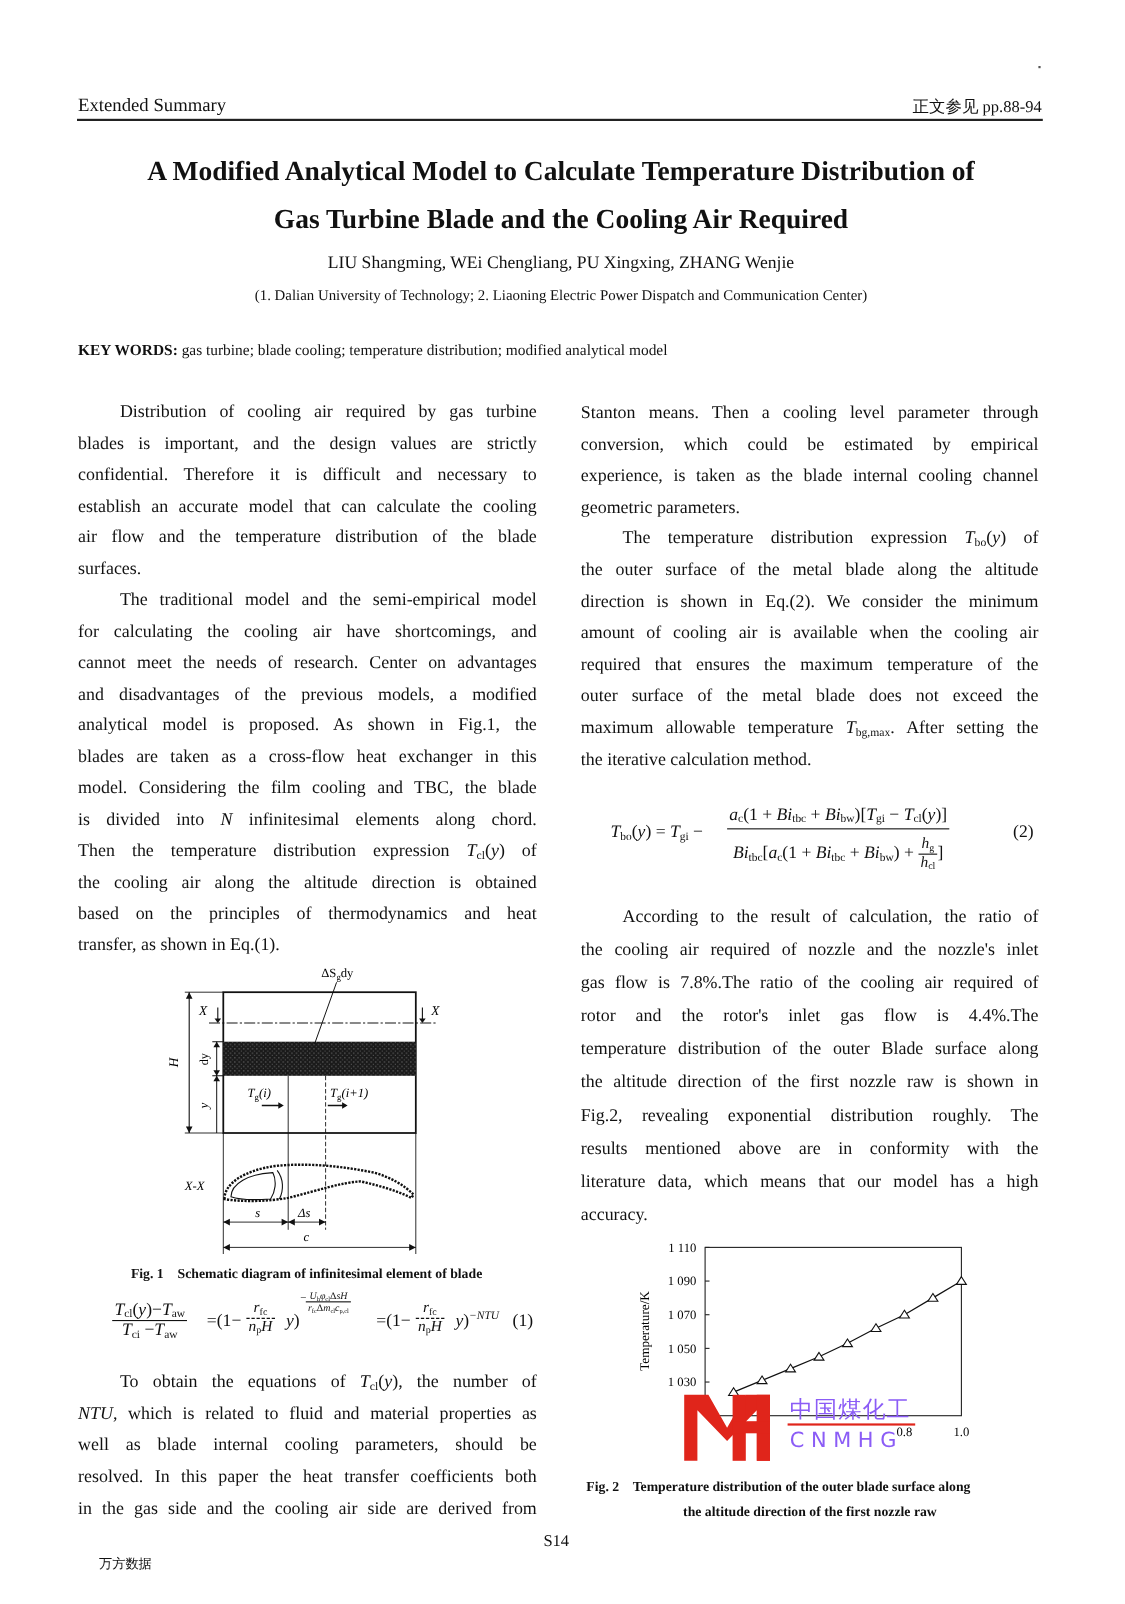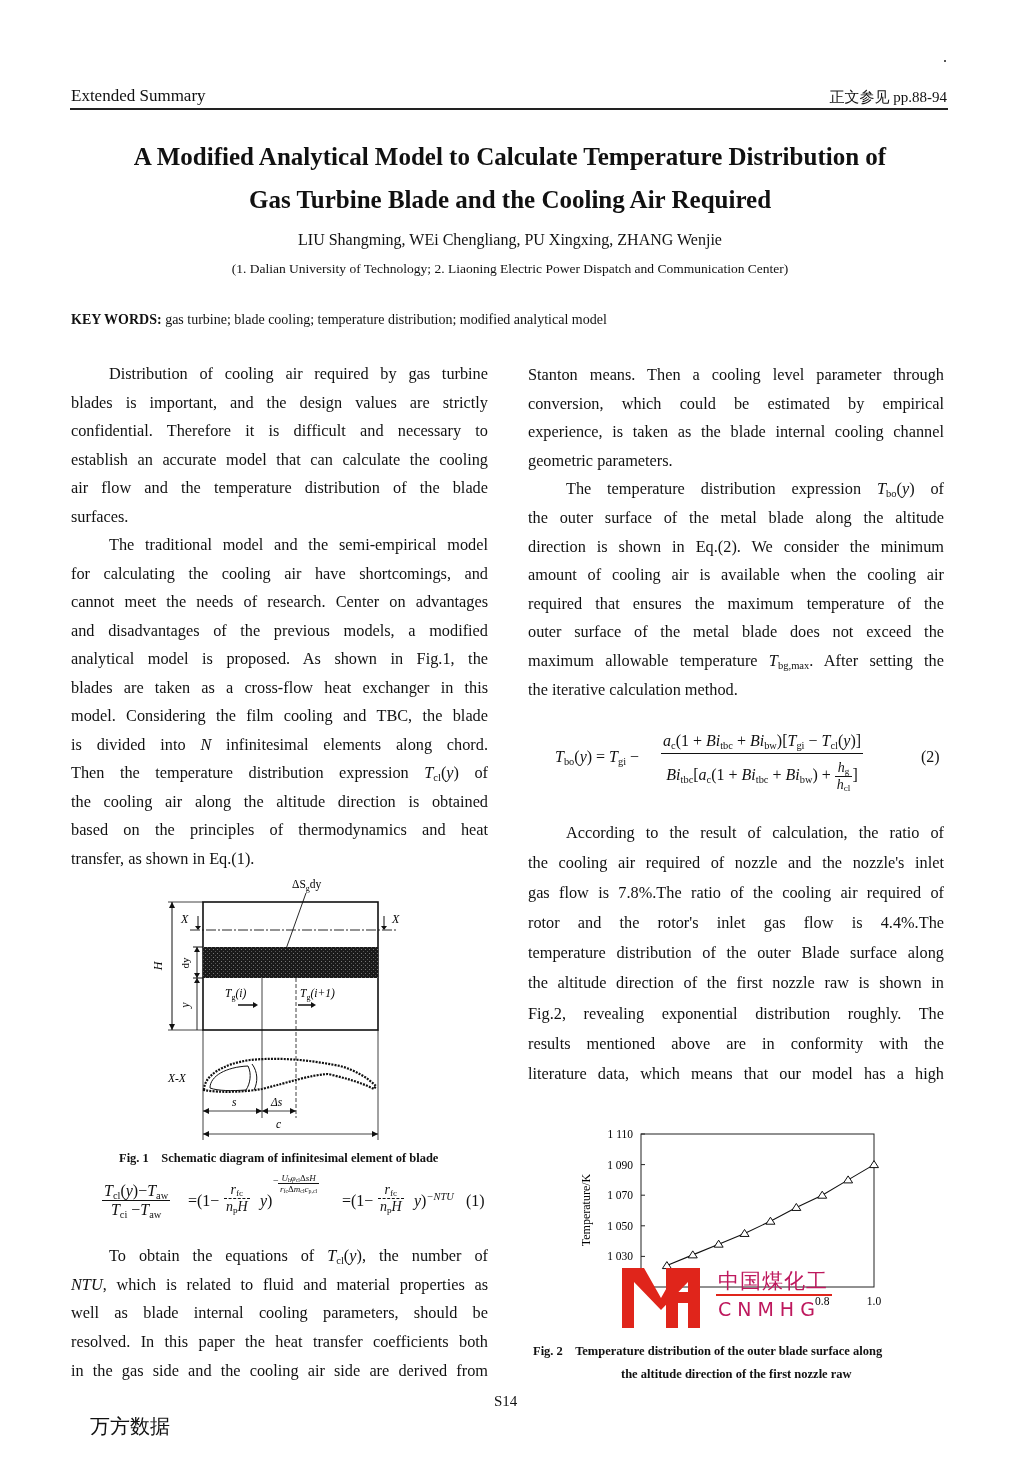--- a/index.html
+++ b/index.html
@@ -24,21 +24,21 @@
   .ind { padding-left:38px; }
   i { font-style:italic; }
   sub { font-size:0.65em; vertical-align:-0.25em; line-height:0; }
   sup { font-size:0.65em; line-height:0; }
   .cap { font-weight:bold; font-size:12.5px; }
   .eq { font-size:16px; }
   .frac { display:inline-block; vertical-align:middle; text-align:center; }
   .frac .num { display:block; border-bottom:1px solid #111; padding:0 2px; }
   .frac .den { display:block; padding:0 2px; }
   .small { font-size:9px; }
-  .wm-text { font-family:"DejaVu Sans", sans-serif; color:#be185d; }
+  .wm-text { font-family:"DejaVu Sans", sans-serif; color:#8b5cf6; }
 </style>
 </head>
 <body>
 
 <div class="abs dot"></div>
 <div class="abs hdr-left">Extended Summary</div>
 <div class="abs hdr-right">正文参见 pp.88-94</div>
 <div class="abs hdr-rule"></div>
 
 <div class="abs title" style="top:143px;">A Modified Analytical Model to Calculate Temperature Distribution of</div>
@@ -203,20 +203,21 @@
 <div class="col" style="left:528px; top:818px; width:416px;">
   <div class="rline2 ind">According to the result of calculation, the ratio of</div>
   <div class="rline2">the cooling air required of nozzle and the nozzle's inlet</div>
   <div class="rline2">gas flow is 7.8%.The ratio of the cooling air required of</div>
   <div class="rline2">rotor and the rotor's inlet gas flow is 4.4%.The</div>
   <div class="rline2">temperature distribution of the outer Blade surface along</div>
   <div class="rline2">the altitude direction of the first nozzle raw is shown in</div>
   <div class="rline2">Fig.2, revealing exponential distribution roughly. The</div>
   <div class="rline2">results mentioned above are in conformity with the</div>
   <div class="rline2">literature data, which means that our model has a high</div>
+  <div class="rline2 last">accuracy.</div>
 </div>
 
 <svg id="chart" class="abs" style="left:570px; top:1120px;" width="330" height="200" viewBox="570 1120 330 200">
   <rect x="641" y="1134" width="233" height="153" fill="none" stroke="#222" stroke-width="1"></rect>
   <g id="yticks">
       <line x1="641" x2="645" y1="1134" y2="1134" stroke="#222"></line>
       <text x="633" y="1138" text-anchor="end" font-family="Liberation Serif, serif" font-size="11.5">1 110</text>
       <line x1="641" x2="645" y1="1164.6" y2="1164.6" stroke="#222"></line>
       <text x="633" y="1168.6" text-anchor="end" font-family="Liberation Serif, serif" font-size="11.5">1 090</text>
       <line x1="641" x2="645" y1="1195.2" y2="1195.2" stroke="#222"></line>
@@ -252,13 +253,13 @@
   <rect x="666" y="1292" width="34" height="11" fill="#e0251b"></rect>
   <rect x="716" y="1294" width="116" height="2" fill="#e0251b"></rect>
 </svg>
 <div class="abs wm-text" style="left:718px; top:1267px; font-size:21px; letter-spacing:1px;">中国煤化工</div>
 <div class="abs wm-text" style="left:718px; top:1298px; font-size:19px; letter-spacing:6px;">CNMHG</div>
 
 <div class="abs cap" style="left:533px; top:1344px; white-space:pre;">Fig. 2    Temperature distribution of the outer blade surface along</div>
 <div class="abs cap" style="left:621px; top:1367px;">the altitude direction of the first nozzle raw</div>
 
 <div class="abs" style="left:494px; top:1393px; font-size:15px;">S14</div>
-<div class="abs" style="left:90px; top:1413px; font-size:20px; font-family:'DejaVu Sans', sans-serif;">万方数据</div>
+<div class="abs" style="left:90px; top:1413px; font-size:12px; font-family:'DejaVu Sans', sans-serif;">万方数据</div>
 
 </body></html>

